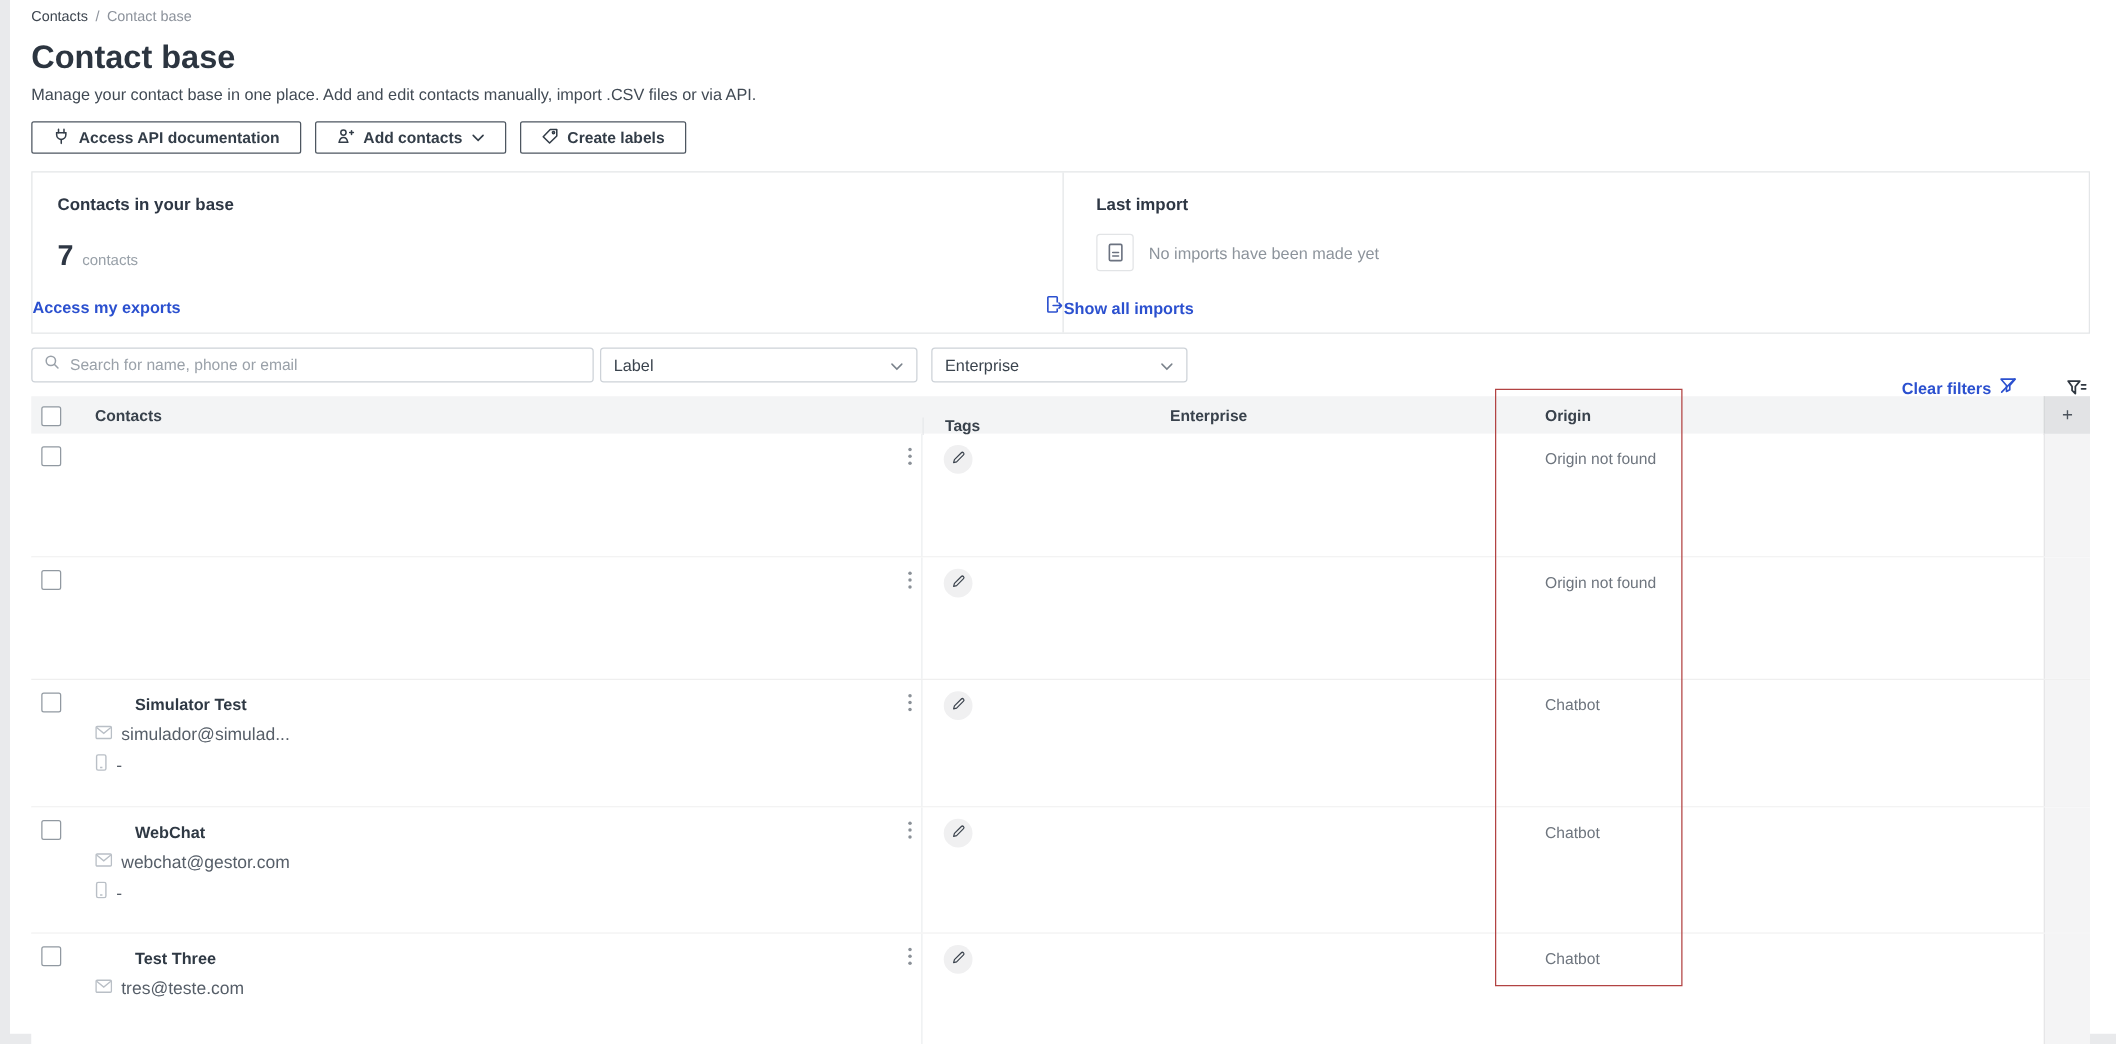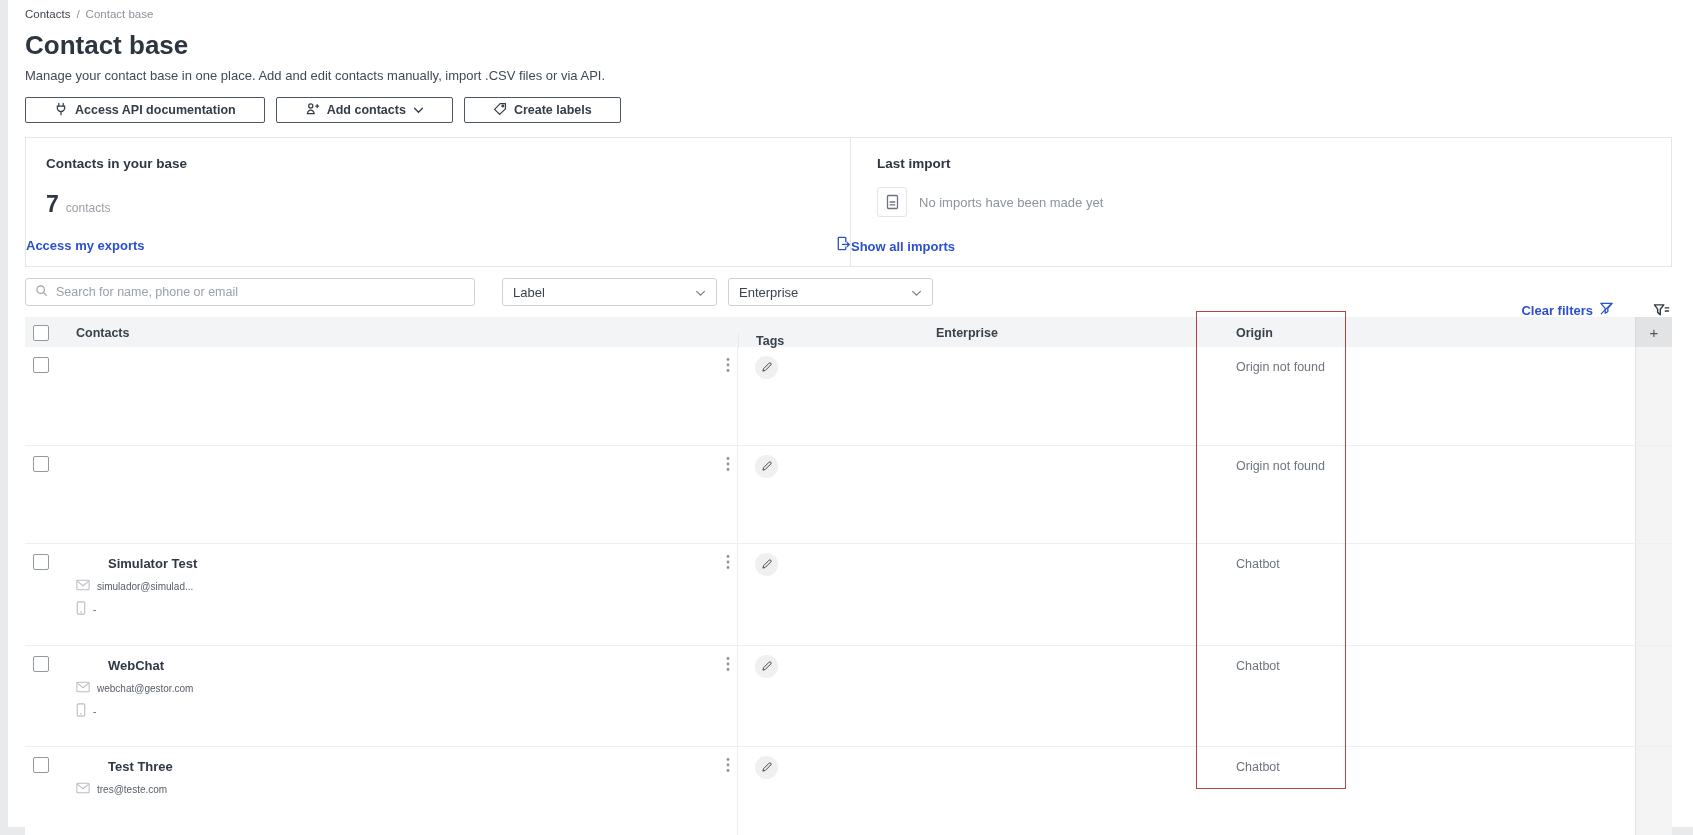--- a/index.html
+++ b/index.html
@@ -10,21 +10,21 @@
   
   .breadcrumb { padding-top:8px; font-size:11.5px; color:#8c929b; display:flex; gap:6px; }
   .breadcrumb .crumb-link { color:#3d454f; cursor:pointer; }
 
   
   .page-title { margin-top:10px; font-size:26px; font-weight:700; color:#2c3540; }
   .page-subtitle { margin-top:7px; font-size:13px; color:#414a54; }
 
   
   .toolbar { margin-top:14px; display:flex; gap:11px; }
-  .btn { display:flex; align-items:center; gap:7px; height:26px; padding:0 28px;
+  .btn { display:flex; align-items:center; gap:7px; height:26px; padding:0 16px;
          background:#fff; border:1px solid #4d5660; border-radius:2px;
          font-size:12.5px; font-weight:700; color:#333d48; cursor:pointer; }
   .btn svg { flex:none; }
 
   
   .cards { margin-top:14px; height:130px; border:1px solid #e4e6e8; display:flex; background:#fff; }
   .card { position:relative; padding:18px 20px 12px 20px; }
   .card-left { width:825px; border-right:1px solid #e4e6e8; }
   .card-right { flex:1; padding-left:26px; }
   .card-title { font-size:13.5px; font-weight:700; color:#2e3744; }
@@ -42,21 +42,21 @@
   
   .filters { margin-top:11px; display:flex; align-items:center; height:28px; }
   .search-box { width:450px; height:28px; border:1px solid #cdd2d8; border-radius:3px;
                 display:flex; align-items:center; padding:0 9px; gap:8px; background:#fff; }
   .search-box input { border:none; outline:none; flex:1; font-size:12.5px; color:#3a434d;
                       font-family:"Liberation Sans", sans-serif; }
   .search-box input::placeholder { color:#9aa1a9; }
   .select { height:28px; border:1px solid #cdd2d8; border-radius:3px; background:#fff;
             display:flex; align-items:center; justify-content:space-between;
             padding:0 10px; font-size:13px; color:#3a434d; cursor:pointer; }
-  .select-label { width:215px; margin-left:27px; }
+  .select-label { width:254px; margin-left:5px; }
   .select-enterprise { width:205px; margin-left:11px; }
   .filters-right { margin-left:auto; display:flex; align-items:center;margin-top:36px; }
   .clear-filters { display:flex; align-items:center; gap:6px; font-size:13px; font-weight:700;
                    color:var(--link-blue); cursor:pointer; }
   .filter-icon-btn { margin-left:39px; margin-right:2px; cursor:pointer; display:flex; align-items:center; }
 
   
   .table-wrap { position:relative; margin-top:11px; width:1647px; }
   .trow { display:grid; grid-template-columns:45px 668px 182px 276px 150px 1fr 37px; }
   .thead { height:30px; background:#f3f4f5; font-size:12.5px; font-weight:700; color:#39424c; }
@@ -72,21 +72,21 @@
   .tbody-row { border-bottom:1px solid #efefef; background:#fff; }
   .row-h1 { height:99px; } .row-h2 { height:98px; } .row-h3 { height:102px; }
   .row-h4 { height:101px; } .row-h5 { height:90px; border-bottom:none; }
 
   .cell-select { padding-top:10px; padding-left:8px; }
   .checkbox { width:16px; height:16px; border:1.5px solid #9199a1; border-radius:2px;
               background:#fff; cursor:pointer; }
   .cell-contacts { position:relative; padding:12px 22px 0 6px; border-right:1px solid #eceeef; }
   .contact-name { font-size:13px; font-weight:700; color:#2f3944;margin-left:32px; }
   .contact-line { display:flex; align-items:center; gap:7px; margin-top:8px;
-                  font-size:10px; color:#565e68; }
+                  font-size:14px; color:#565e68; }
   .kebab { position:absolute; top:8px; right:5px; cursor:pointer; padding:2px; }
   .cell-tags { padding-top:9px; padding-left:17px; }
   .pencil-btn { width:23px; height:23px; border-radius:50%; background:#f0f0f1;
                 display:flex; align-items:center; justify-content:center; cursor:pointer; }
   .cell-origin { padding-top:13px; padding-left:40px; font-size:12.5px; color:#6e757e; }
   .cell-gutter { background:#f4f4f5; border-left:1px solid #e6e6e8; }
 
   .origin-highlight { position:absolute; left:1171px; top:-6px; width:150px; height:478px;
                       border:1.5px solid var(--highlight-red); pointer-events:none; }
 </style>

